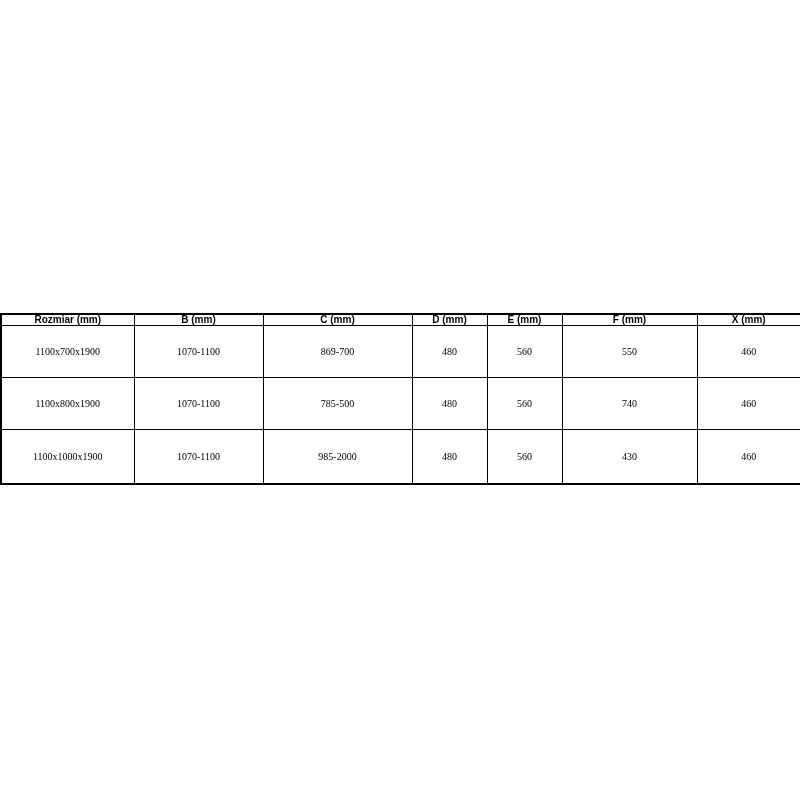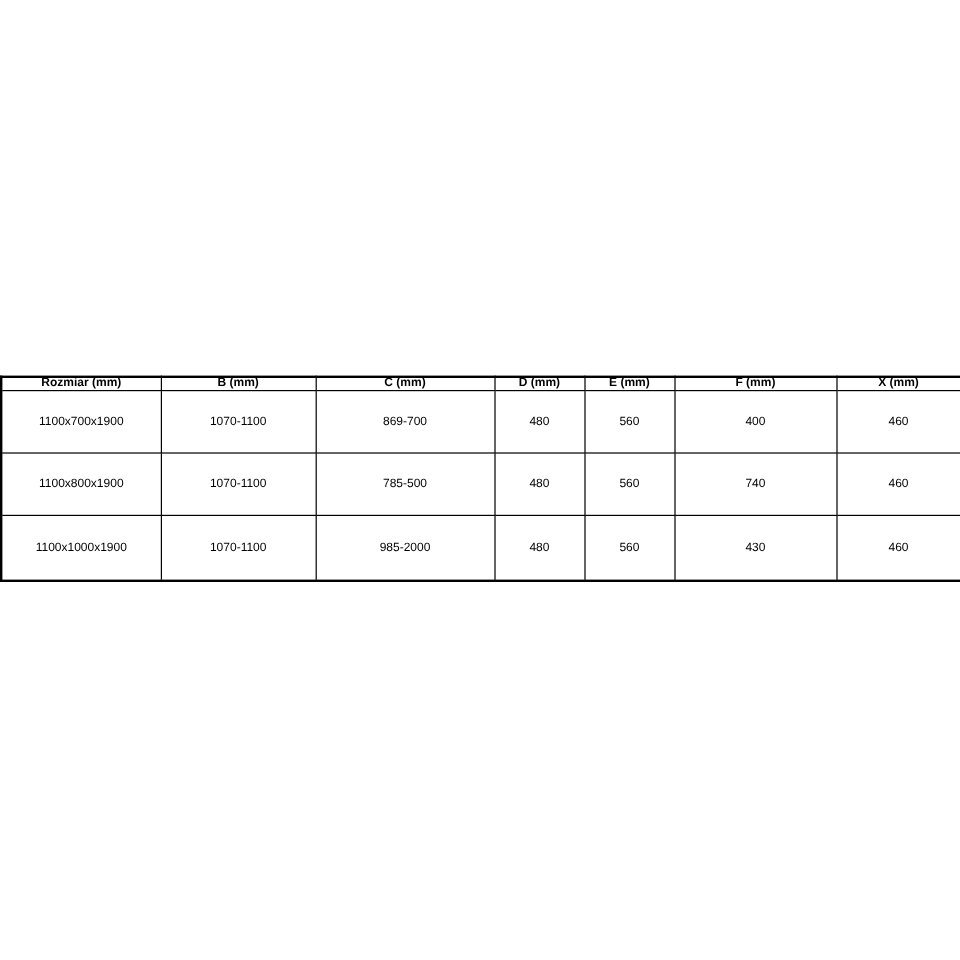--- a/index.html
+++ b/index.html
@@ -36,20 +36,21 @@
     font-size: 10px;
     line-height: 1;
     white-space: nowrap;
     overflow: hidden;
   }
   table.spec-table th {
     font-weight: bold;
   }
   table.spec-table td {
     font-weight: normal;
+    font-family: Liberation Serif, serif;
   }
 </style>
 </head>
 <body>
 
 <div class="page">
   <table class="spec-table">
     <colgroup>
       <col style="width:133px">
       <col style="width:129px">
@@ -70,21 +71,21 @@
         <th>X (mm)</th>
       </tr>
     </thead>
     <tbody>
       <tr>
         <td>1100x700x1900</td>
         <td>1070-1100</td>
         <td>869-700</td>
         <td>480</td>
         <td>560</td>
-        <td>400</td>
+        <td>550</td>
         <td>460</td>
       </tr>
       <tr>
         <td>1100x800x1900</td>
         <td>1070-1100</td>
         <td>785-500</td>
         <td>480</td>
         <td>560</td>
         <td>740</td>
         <td>460</td>

